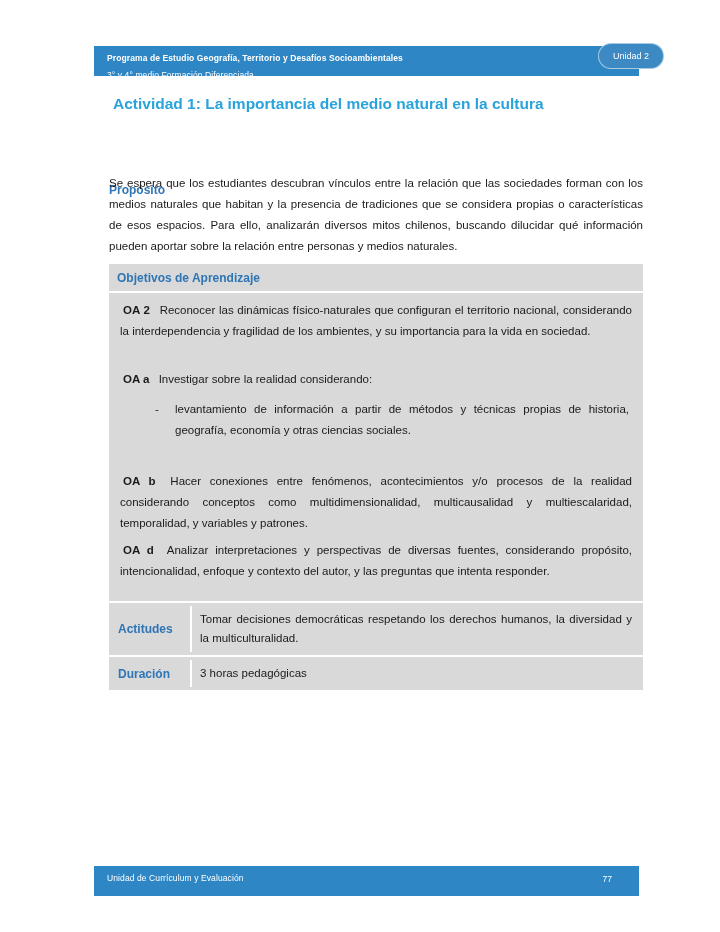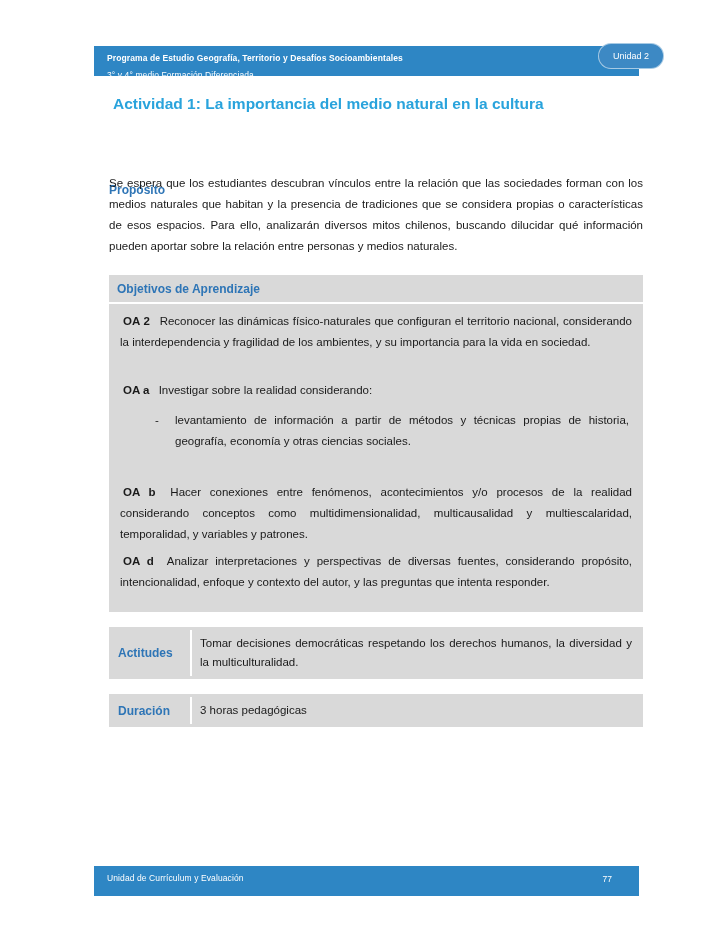--- a/index.html
+++ b/index.html
@@ -63,21 +63,21 @@
     left: 100px; top: 164px;
     width: 540px;
     font-size: 11.5px;
     line-height: 21px;
     text-align: justify;
   }
 
   
   .oa-box {
     position: absolute;
-    left: 100px; top: 266px;
+    left: 100px; top: 255px;
     width: 540px;
   }
   .oa-header {
     background: var(--table_grey, #d9d9d9);
     padding: 6px 8px 5px 8px;
     font-size: 12px;
     line-height: 16px;
     font-weight: 700;
     color: var(--heading_blue, #2e75b6);
   }
@@ -92,21 +92,21 @@
   .oa-para .oa-label { font-weight: 700; }
   .sp-after { margin-bottom: 21px; }
 
   .bullet-row { display: flex; margin-left: 32px; }
   .bullet-marker { flex: none; width: 20px; }
   .bullet-text { flex: 1; text-align: justify; }
 
   .oa-row {
     display: flex;
     background: var(--table_grey, #d9d9d9);
-    margin-top: 15px;
+    margin-top: 2px;
   }
   .row-label {
     flex: none;
     width: 78px;
     padding: 4px 6px;
     font-size: 12px;
     font-weight: 700;
     color: var(--heading_blue, #2e75b6);
     display: flex;
     align-items: center;

